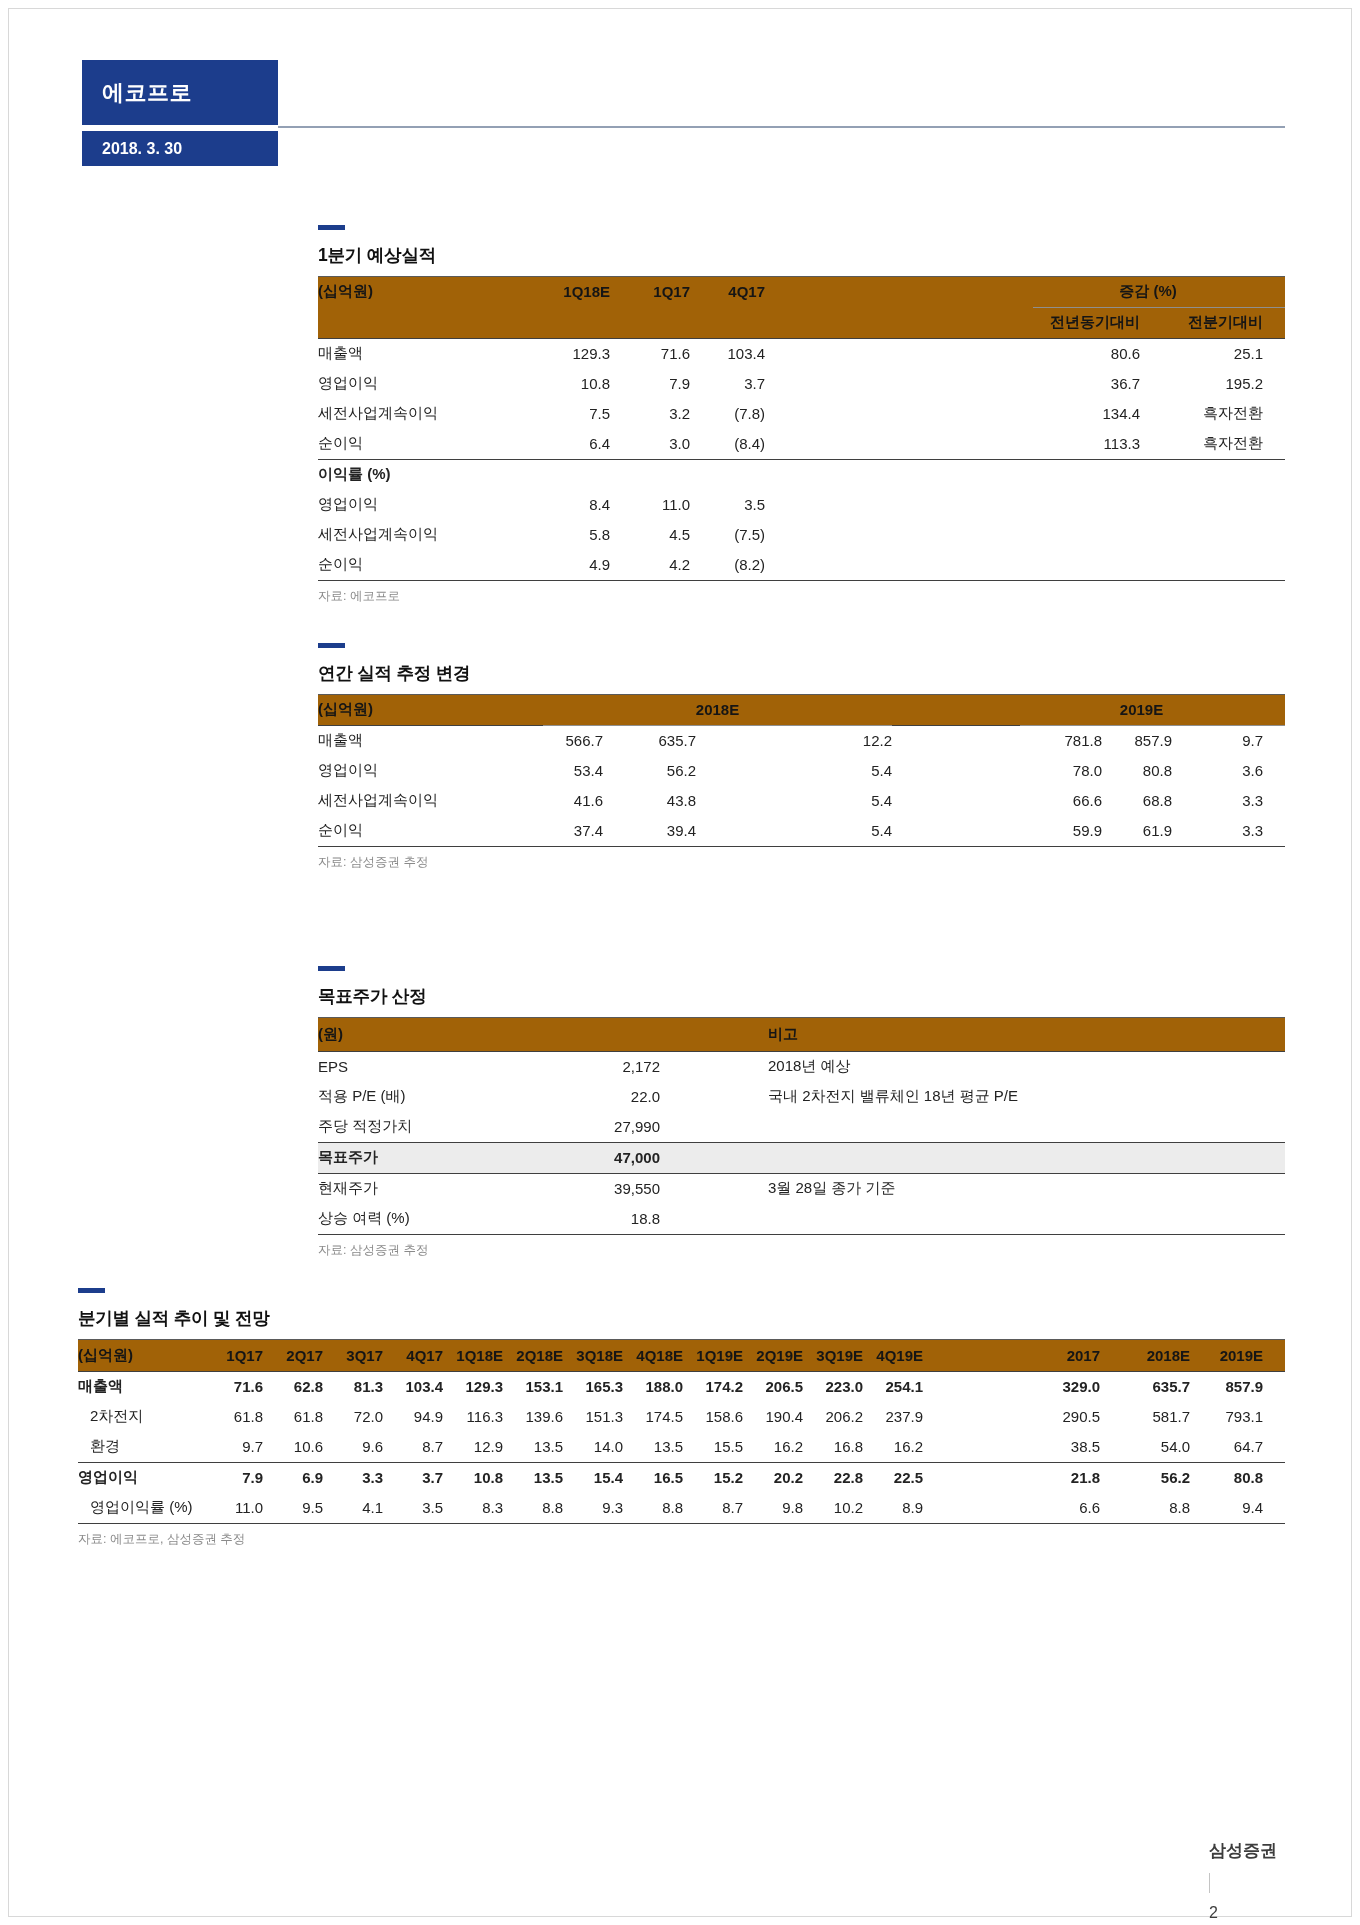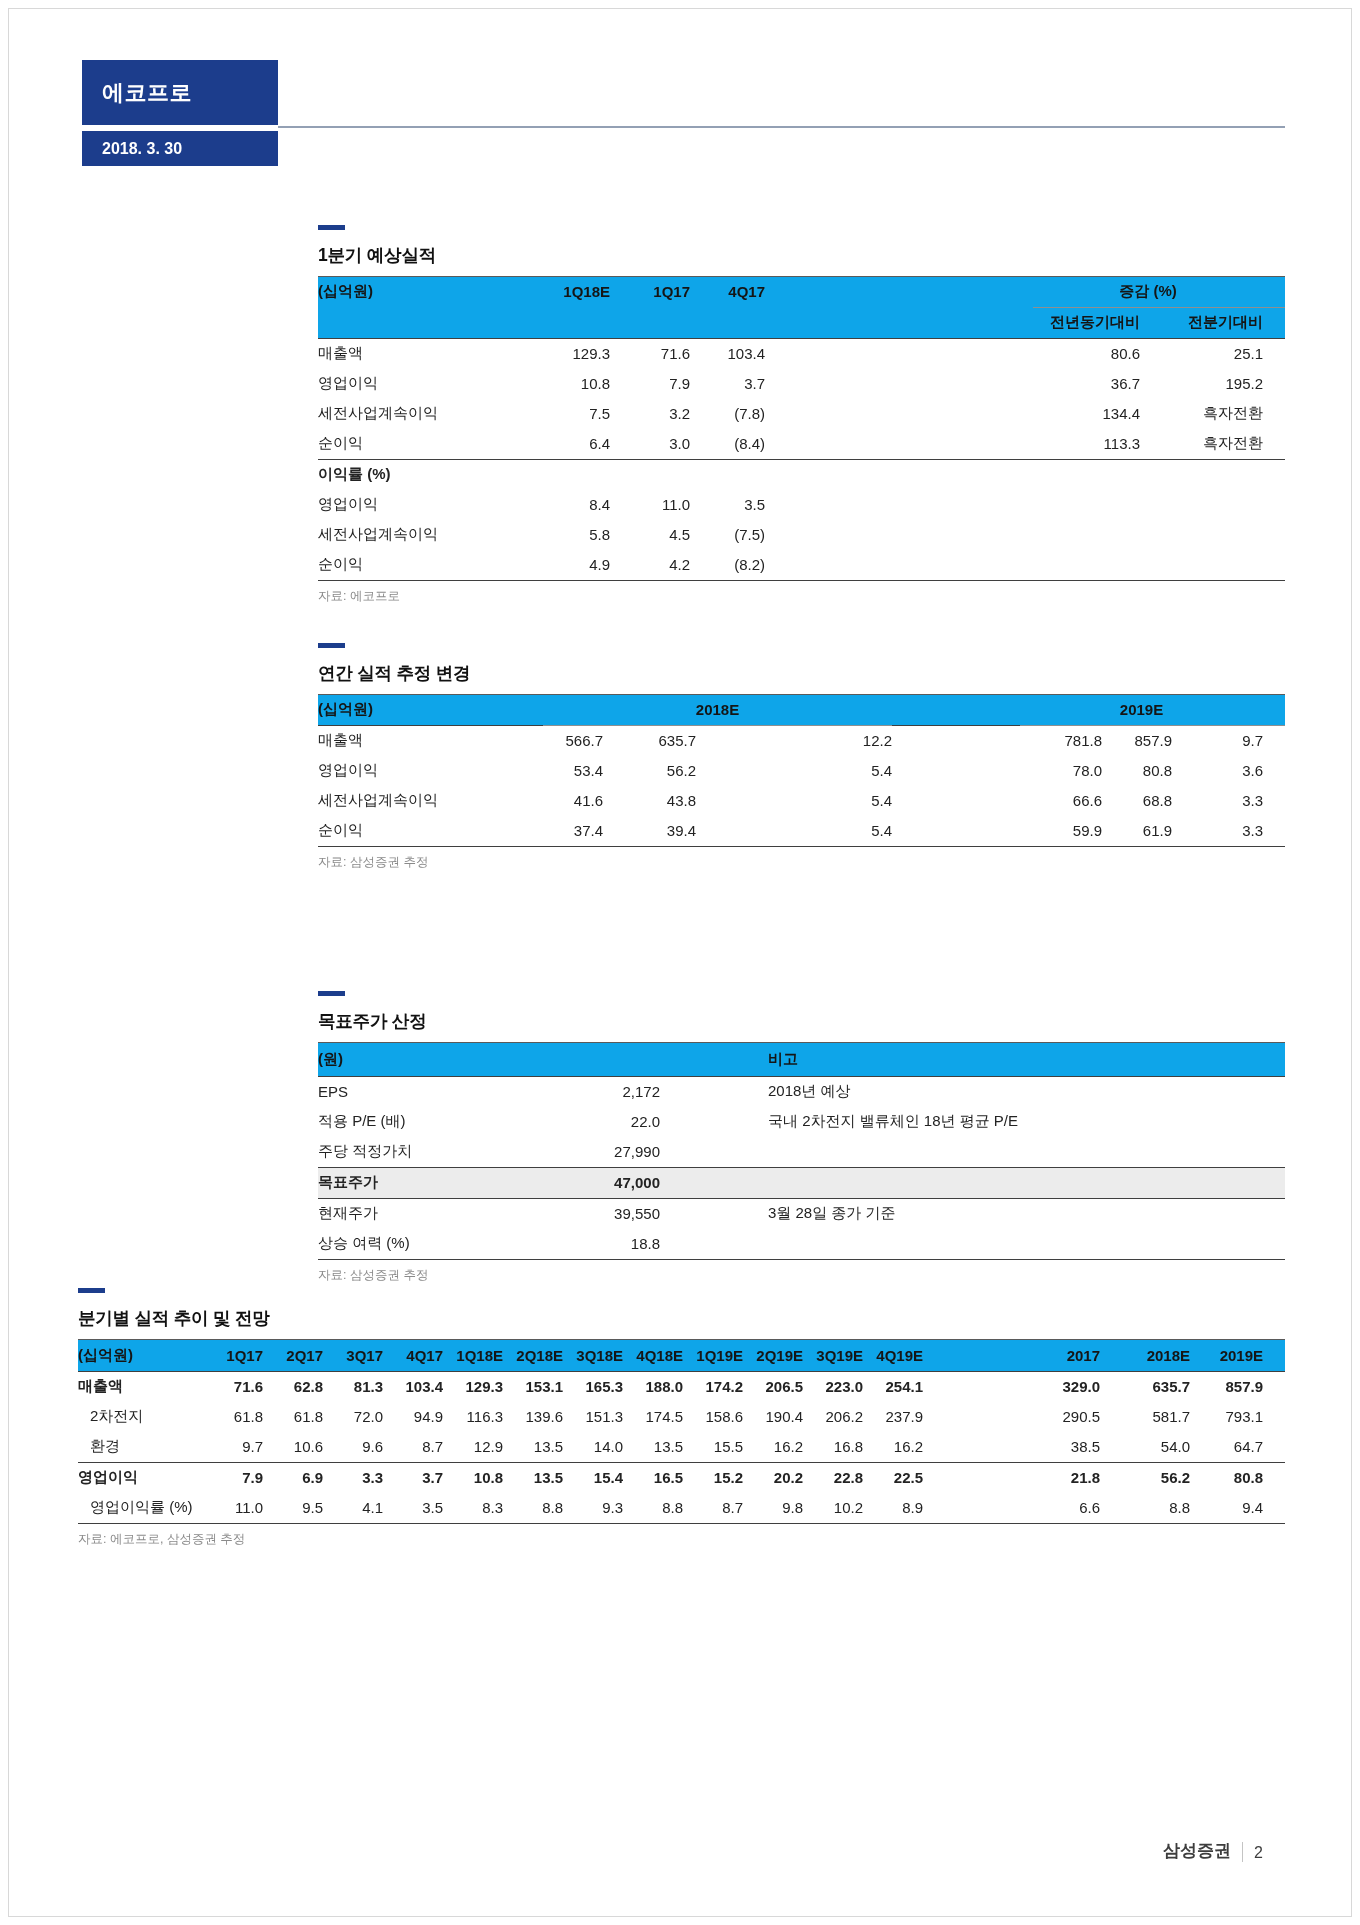--- a/index.html
+++ b/index.html
@@ -22,31 +22,31 @@
     position:absolute; left:82px; top:131px; width:196px; height:35px;
     background:#1c3d8c; color:#fff; display:flex; align-items:center;
     padding-left:20px; font-size:16px; font-weight:bold;
   }
   .head-rule { position:absolute; left:278px; top:126px; width:1007px; height:2px; background:#93a0b4; }
 
   
   .section { position:absolute; }
   .sec1 { left:318px; top:225px; width:967px; }
   .sec2 { left:318px; top:643px; width:967px; }
-  .sec3 { left:318px; top:991px; width:967px; }
+  .sec3 { left:318px; top:966px; width:967px; }
   .sec4 { left:78px;  top:1288px; width:1207px; }
   .dash { width:27px; height:5px; background:#1c3d8c; margin-bottom:13px; }
   .sec-title { font-size:17.5px; font-weight:bold; color:#111; margin-bottom:9px; letter-spacing:-0.2px; }
 
   
   table.rpt {
     width:100%; border-collapse:collapse; table-layout:fixed;
     border-top:1px solid #5a5a5a; border-bottom:1px solid #3f3f3f;
   }
-  table.rpt thead { background:#0ea5e9; }
+  table.rpt thead { background:#a16207; }
   table.rpt th, table.rpt td {
     font-size:15px; text-align:right; padding:5px 0 6px; vertical-align:middle;
     white-space:nowrap; overflow:hidden;
   }
   table.rpt th { font-weight:bold; color:#151515; }
   table.rpt td { color:#232323; }
   table.rpt thead tr:last-child th { border-bottom:1px solid #3f3f3f; }
   table.rpt th:last-child, table.rpt td:last-child { padding-right:22px; }
   .lbl { text-align:left !important; }
   .ind { padding-left:12px !important; }
@@ -56,21 +56,21 @@
   tr.hl td {
     background:#ececec; font-weight:bold;
     border-top:1px solid #3f3f3f; border-bottom:1px solid #3f3f3f;
   }
   .rmk { text-align:left !important; }
   .r1 th { padding-top:8px; padding-bottom:3px; }
   .r2 th { padding-top:3px; padding-bottom:9px; }
   .source { margin-top:7px; font-size:12.5px; color:#8a8a8a; }
 
   
-  .footer { position:absolute; top:1839px; right:97px; display:flex; align-items:flex-end; gap:11px; }
+  .footer { position:absolute; top:1839px; right:83px; display:flex; align-items:flex-start; gap:11px;flex-direction:column; }
   .footer .brand { font-size:17px; font-weight:bold; color:#3d3d3d; }
   .footer .divider { width:1px; height:20px; background:#c4c4c4; }
   .footer .pagenum { font-size:16px; color:#3d3d3d; }
 </style>
 </head>
 <body>
 
 <div class="page">
   <div class="page-frame"></div>
 

